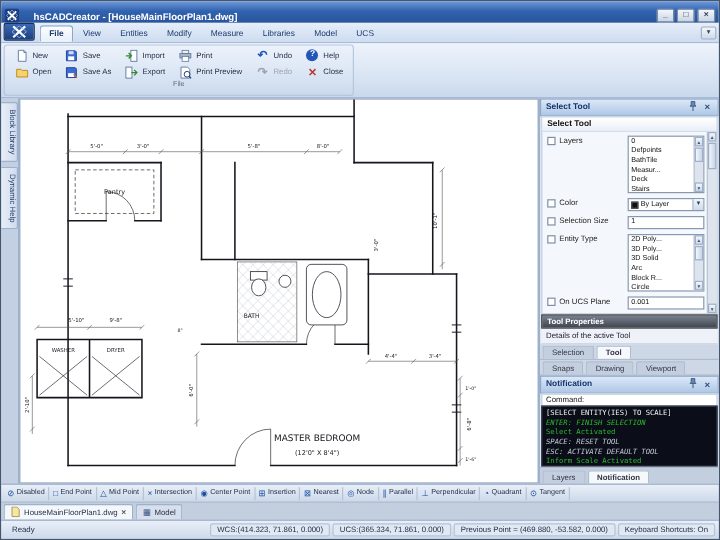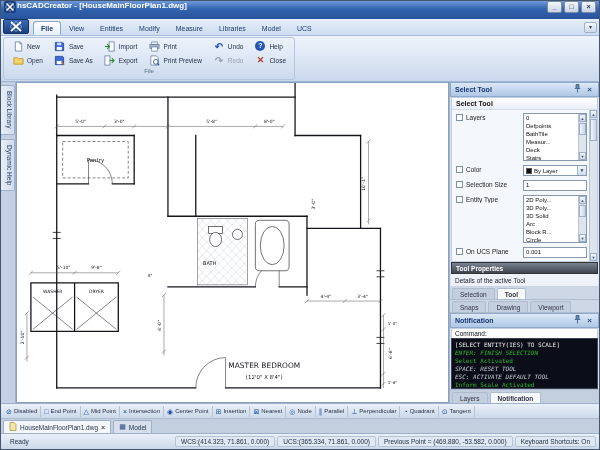--- a/index.html
+++ b/index.html
@@ -1,20 +1,20 @@
 <!DOCTYPE html>
 <html><head>
 <meta charset="utf-8">
 <style>
   html,body{margin:0;padding:0;background:#9aa7ba;}
   *{box-sizing:border-box;}
   .win{width:600px;height:450px;display:flex;flex-direction:column;border:1px solid #44556e;
        background:#cfd9e8;font-family:"Liberation Sans",sans-serif;overflow:hidden;position:relative;}
   
-  .titlebar{height:18px;flex:0 0 18px;display:flex;align-items:flex-start;gap:1px;padding:0 3px;
+  .titlebar{height:18px;flex:0 0 18px;display:flex;align-items:flex-end;gap:12px;padding:0 3px;
             background:linear-gradient(#6f9ada,#3263b0 45%,#28549a);color:#fff;font-size:8px;font-weight:bold;}
   .title-text{white-space:nowrap;overflow:hidden;text-overflow:ellipsis;}
   .win-btns{margin-left:auto;display:flex;gap:2px;}
   .wbtn{width:15px;height:12px;background:linear-gradient(#f4f7fb,#c8d4e4);border:1px solid #7c8ca6;
         border-radius:2px;font-size:7px;line-height:10px;text-align:center;color:#2c3a50;}
   
   .tabrow{height:17px;flex:0 0 17px;display:flex;align-items:flex-end;background:linear-gradient(#e6eef9,#cddcf0);
           border-bottom:1px solid #a8bcd8;padding:0 2px;}
   .logo-btn{width:26px;height:15px;margin:0 4px 1px 0;display:inline-flex;align-items:center;justify-content:center;
             background:linear-gradient(#3a69b5,#1d3f7f);border:1px solid #16305f;border-radius:2px;}

